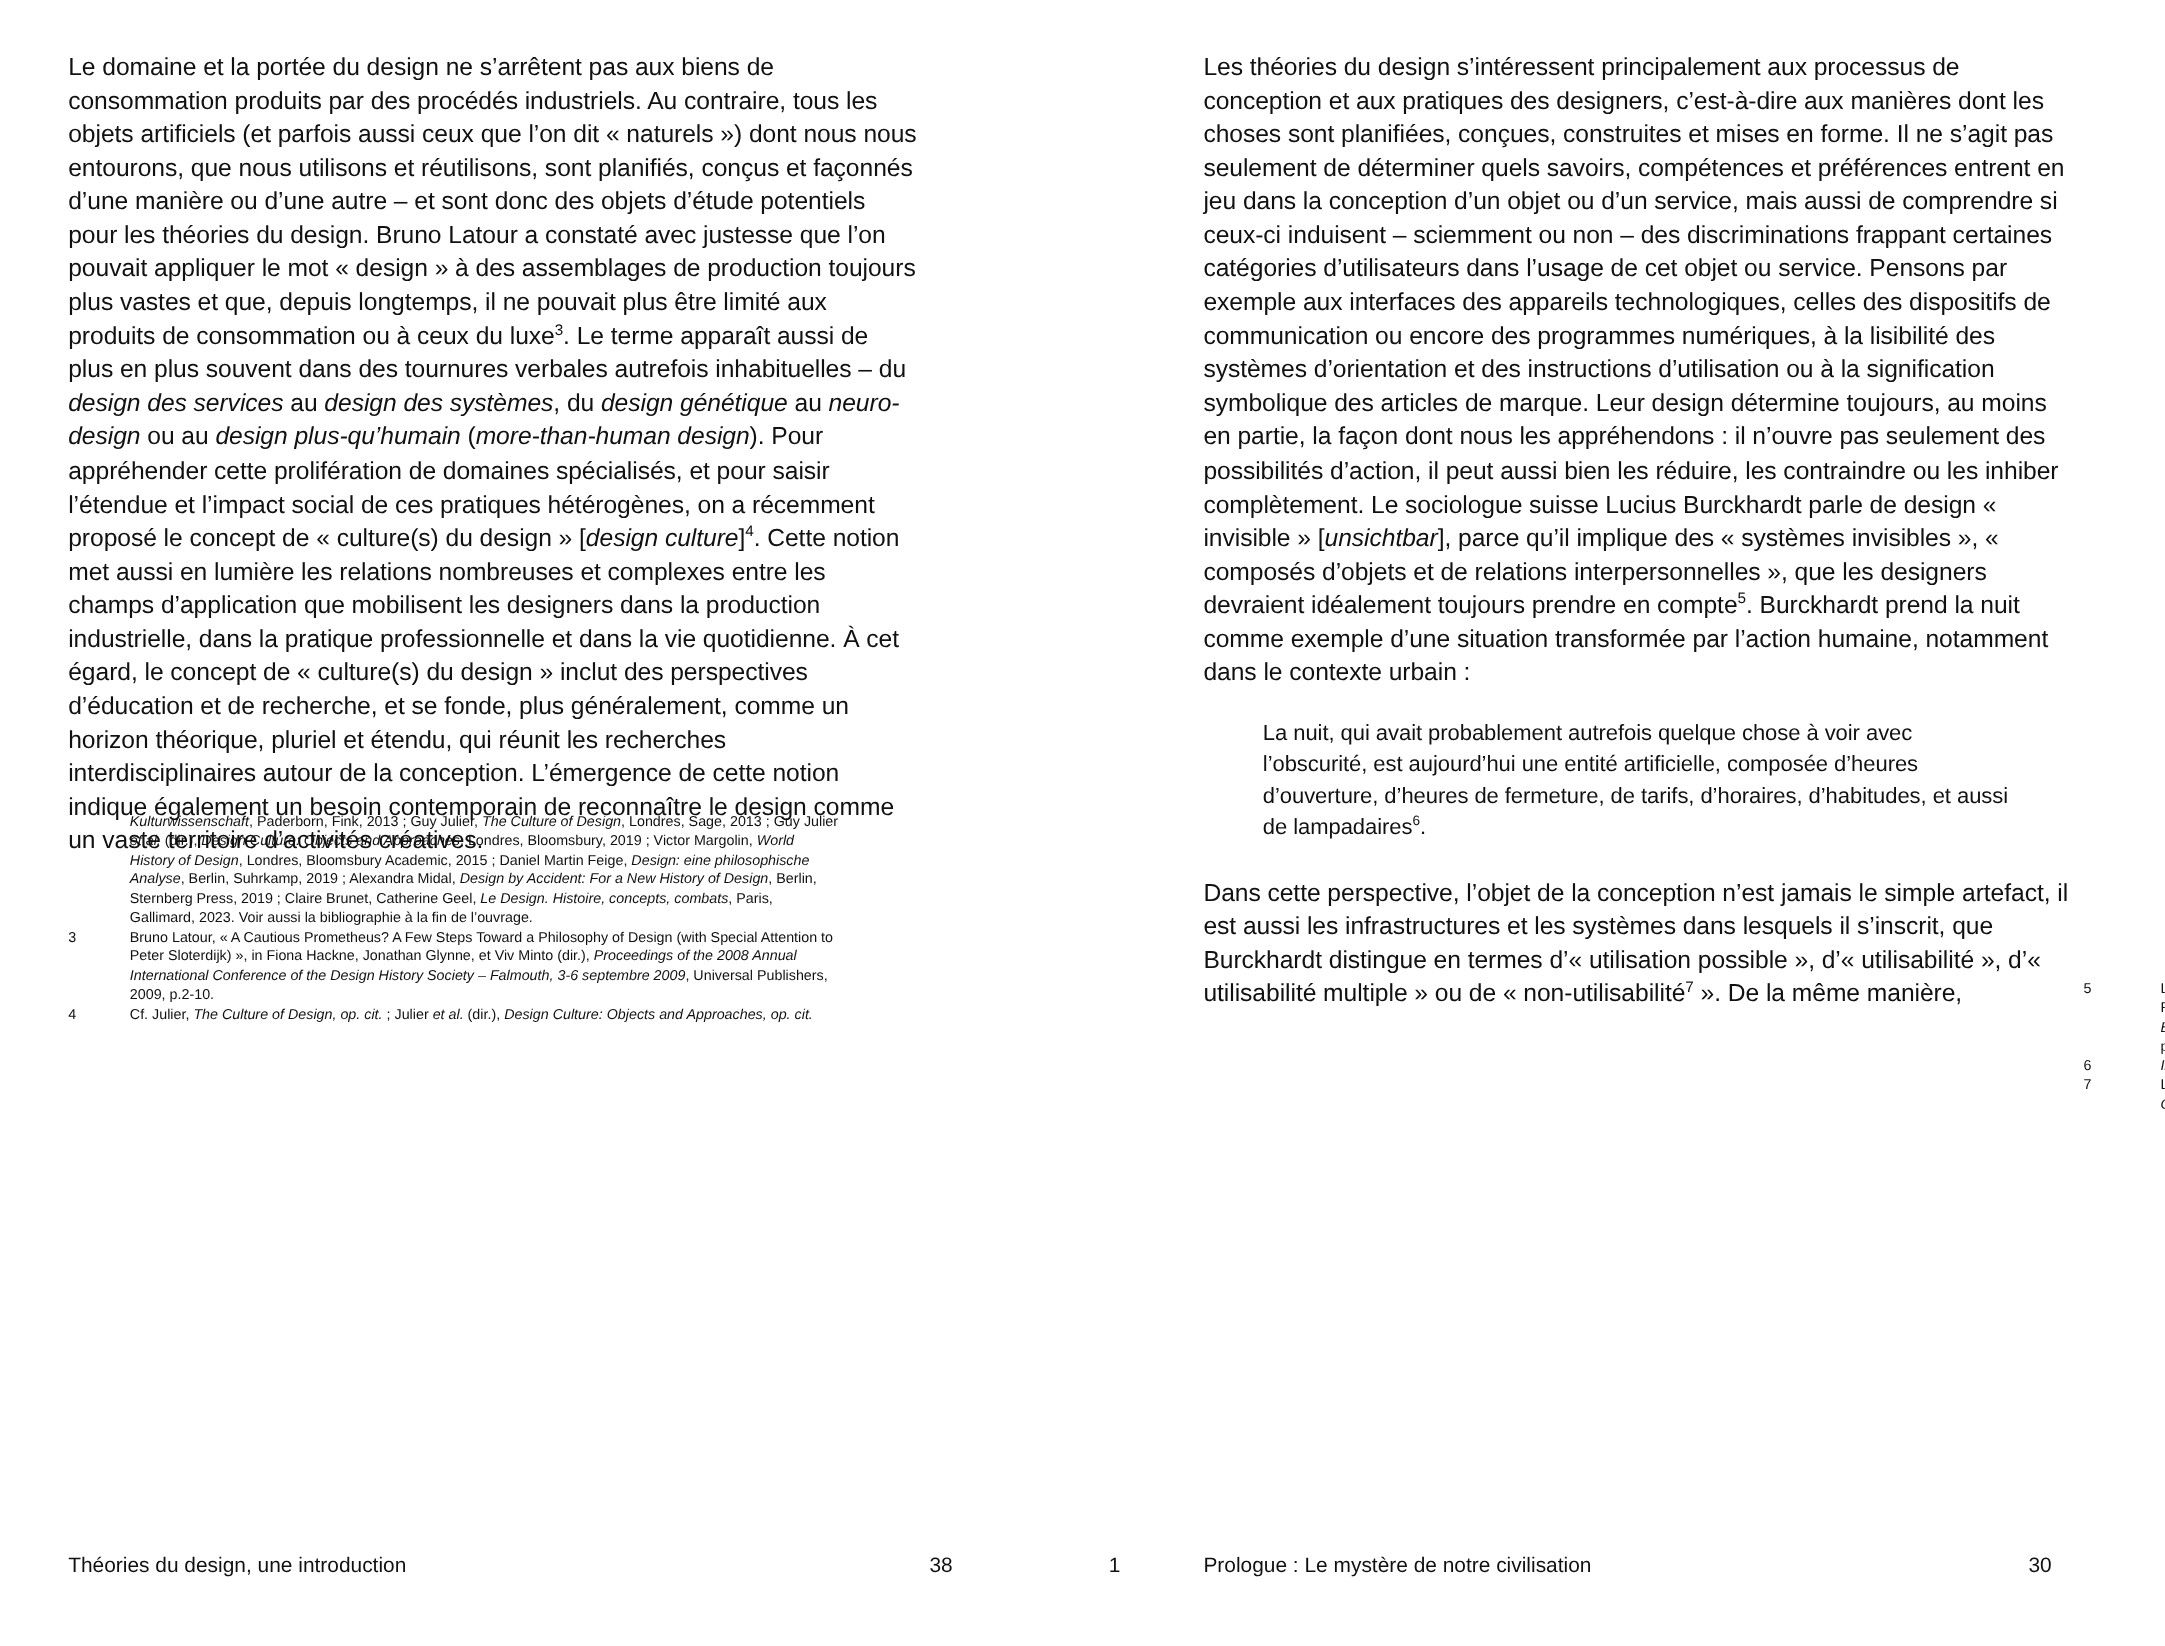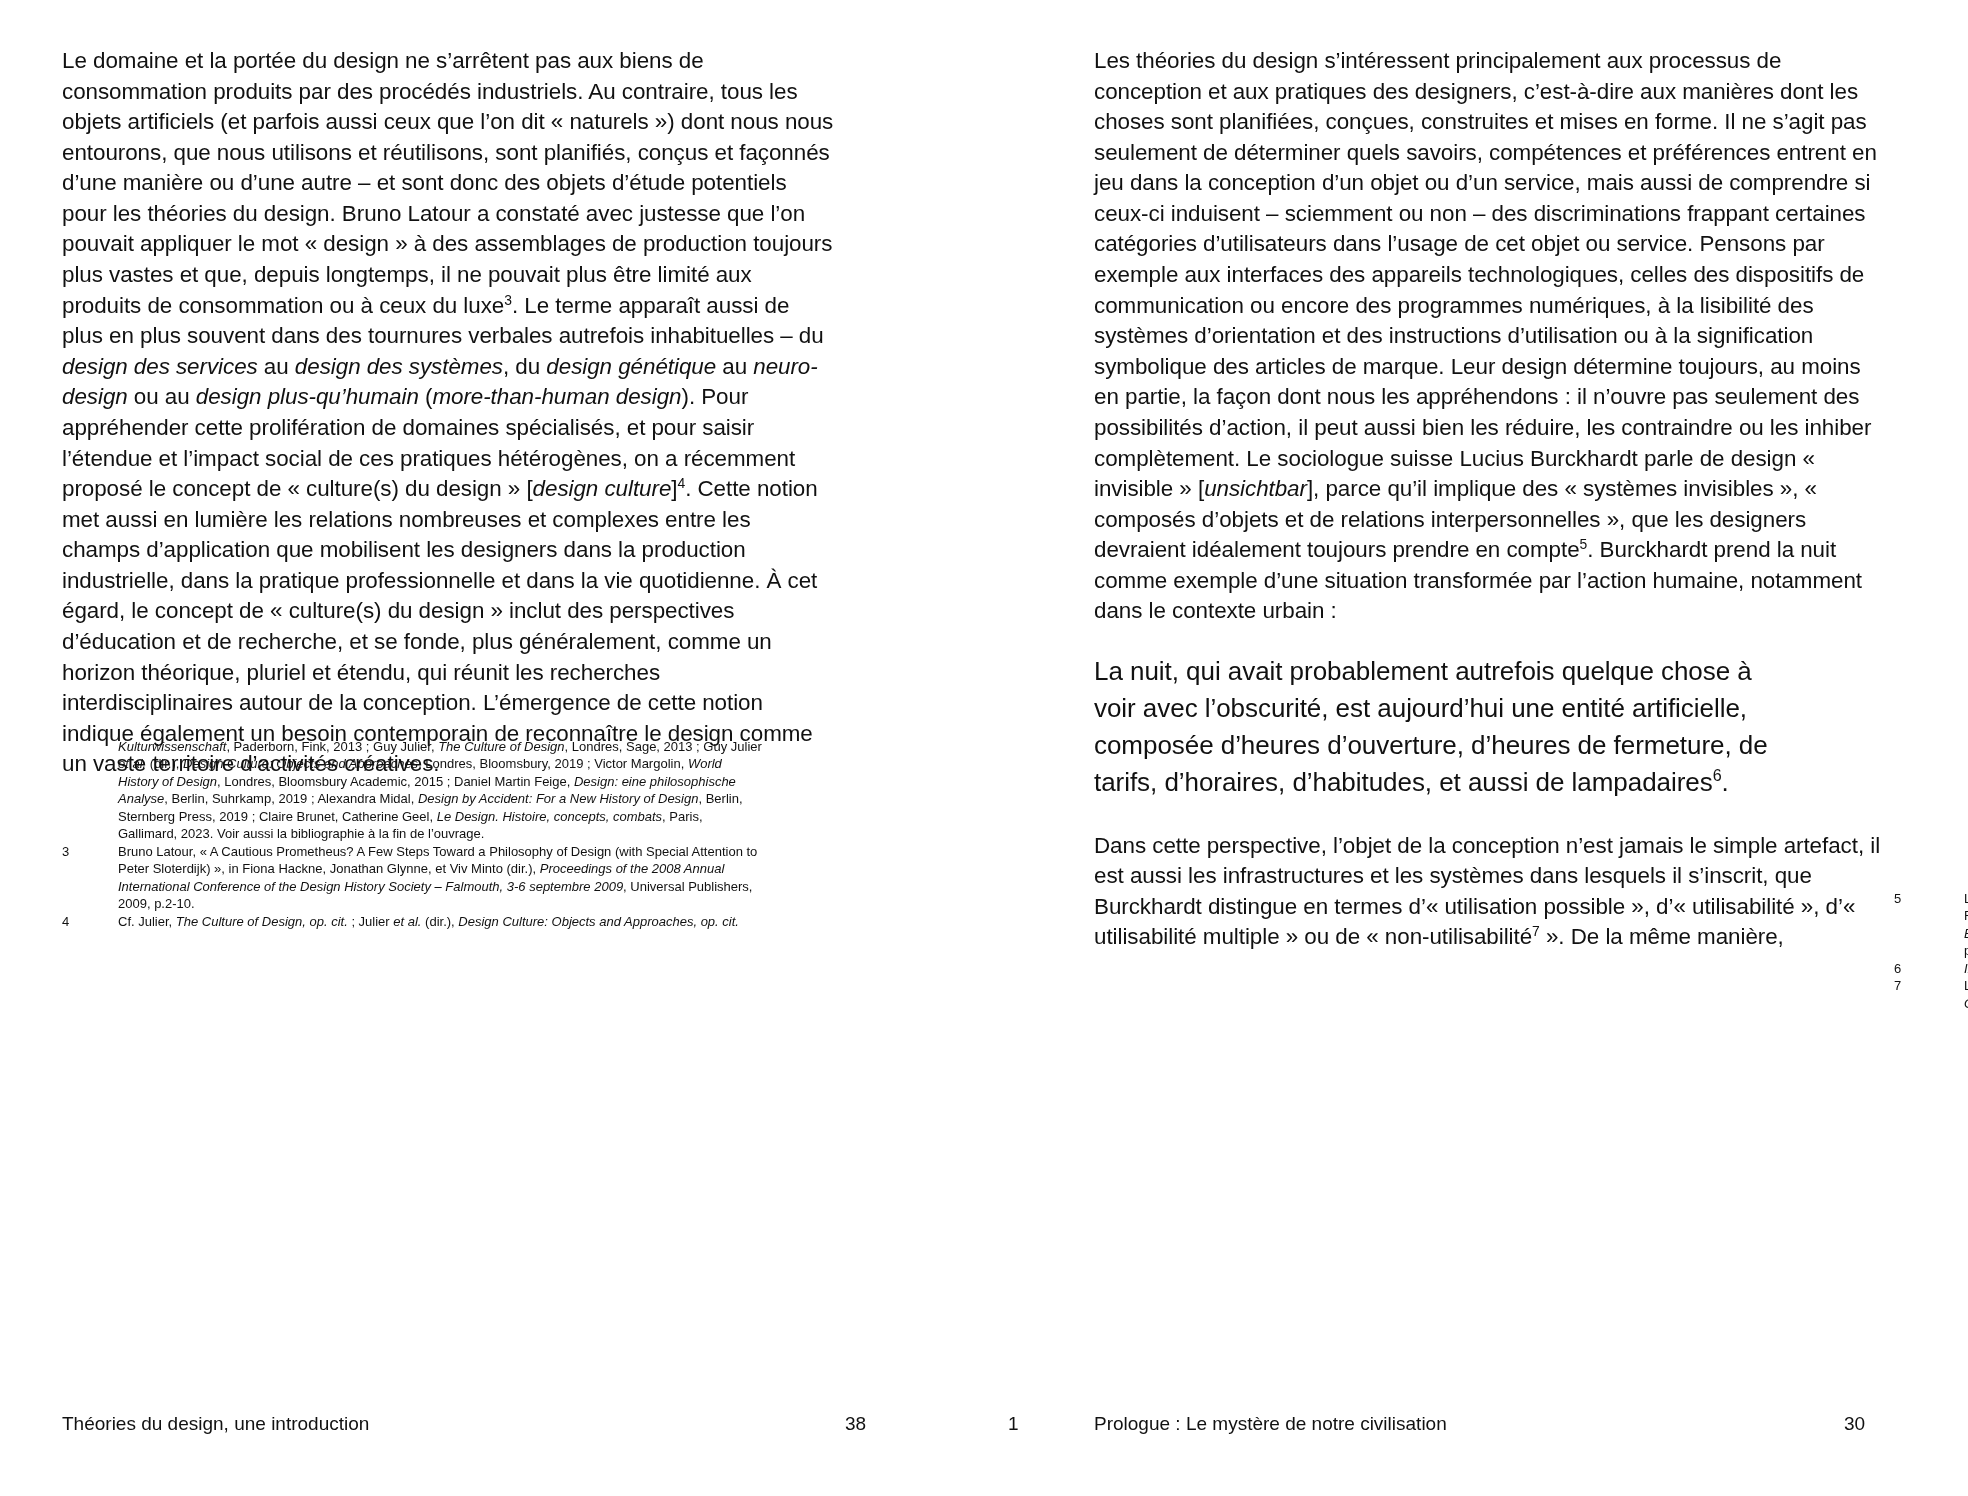--- a/index.html
+++ b/index.html
@@ -51,22 +51,23 @@
   }
   sup {
     font-size: 0.62em;
     vertical-align: super;
     line-height: 0;
   }
 
   
   .quote {
     margin-top: 26px;
+    margin-left: 54px;
     width: 690px;
-    font-size: 26px;
+    font-size: 20px;
     line-height: 1.42;
   }
 
   
   .footnotes {
     position: absolute;
     font-size: 13px;
     line-height: 1.345;
   }
   .page-left .footnotes {

